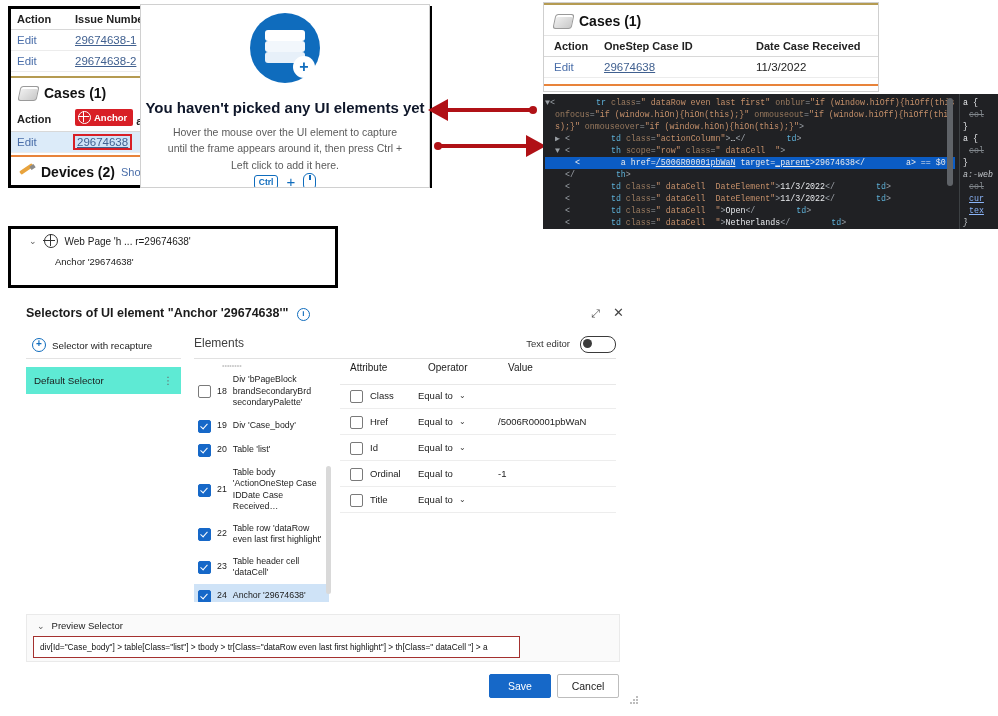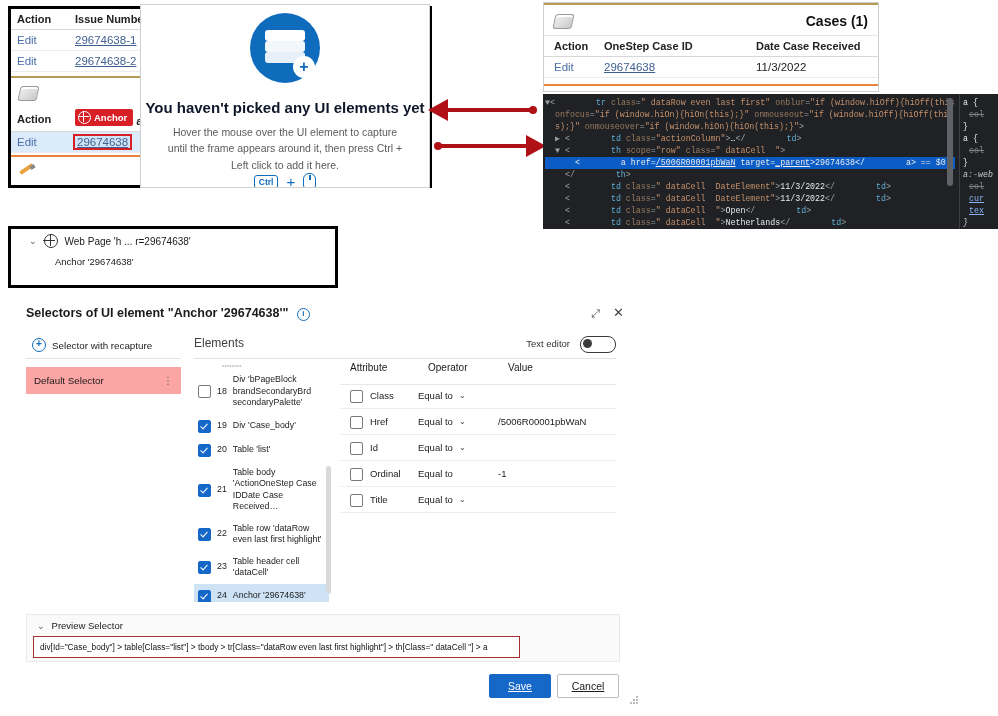--- a/index.html
+++ b/index.html
@@ -23,22 +23,22 @@
     padding:4px 6px;border-bottom:1px solid #d8d8d8;font-size:11px;
     white-space:nowrap;
   }
   .sf-td{
     padding:4px 6px;border-bottom:1px solid #ececec;font-size:11.5px;
     color:#222;white-space:nowrap;
   }
   .sf-link{color:#3f5f8f;text-decoration:underline;}
   .sf-edit{color:#4a6ea9;text-decoration:none;}
   .sec-head{
-    display:flex;align-items:center;gap:16px;
-    padding:7px 8px 5px 8px;font-size:14px;font-weight:bold;color:#111;justify-content:space-between;
+    display:flex;align-items:center;gap:6px;
+    padding:7px 8px 5px 8px;font-size:14px;font-weight:bold;color:#111;
   }
   .rule-gold{border-top:2px solid #b59b52;margin-top:4px;}
   .rule-orange{border-top:2px solid #e8833a;margin-top:2px;}
 
   .ic-case{
     width:17px;height:13px;background:linear-gradient(135deg,#f2f2f2,#c9c9c9);
     border:1px solid #9a9a9a;border-radius:3px;transform:skewX(-12deg);
     box-shadow:inset 0 2px 0 #fff;
   }
   .ic-pencil{
@@ -170,21 +170,21 @@
   .recap{
     display:flex;align-items:center;gap:6px;font-size:9.8px;color:#1b1b1b;
     padding:6px 6px;border-bottom:1px solid #e3e3e3;
   }
   .plus-circ{
     width:12px;height:12px;border:1.2px solid #0f6cbd;border-radius:50%;color:#0f6cbd;
     font-size:10px;line-height:10px;text-align:center;font-weight:bold;
   }
   .def-sel{
     display:flex;align-items:center;justify-content:space-between;
-    background:#fca5a5;padding:8px 8px;font-size:9.8px;color:#1b1b1b;margin-top:8px;
+    background:#5eead4;padding:8px 8px;font-size:9.8px;color:#1b1b1b;margin-top:8px;
   }
   .kebab{color:#666;font-size:10px;letter-spacing:0;line-height:6px;}
 
   .elems-label{position:absolute;left:186px;top:40px;font-size:12px;color:#404040;}
   .te-label{position:absolute;right:68px;top:42px;font-size:9.5px;color:#333;}
   .toggle{
     position:absolute;right:22px;top:40px;width:34px;height:15px;border-radius:8px;
     border:1.3px solid #3b3b3b;background:#fff;
   }
   .toggle .knob{position:absolute;left:2px;top:2px;width:9px;height:9px;border-radius:50%;background:#3b3b3b;}
@@ -229,21 +229,21 @@
   .pv-head{display:flex;align-items:center;gap:7px;font-size:9.5px;color:#1b1b1b;padding:5px 0 0 10px;}
   .pv-box{
     margin:5px 10px 0 6px;border:1.6px solid #a4312f;background:#fff;
     font-size:8.3px;color:#111;padding:5px 6px;white-space:nowrap;overflow:hidden;
     width:487px;box-sizing:border-box;
   }
 
   
   .btn{
     position:absolute;top:378px;height:24px;width:62px;border-radius:2px;
-    font-size:10.5px;display:flex;align-items:center;justify-content:center;box-sizing:border-box;text-decoration:underline;
+    font-size:10.5px;display:flex;align-items:center;justify-content:center;box-sizing:border-box;
   }
   #btn-save{left:481px;background:#1668c8;color:#fff;border:1px solid #1668c8;}
   #btn-cancel{left:549px;background:#fff;color:#1b1b1b;border:1px solid #bdbdbd;}
   .grip{position:absolute;left:622px;top:400px;width:8px;height:8px;}
   .grip i{position:absolute;width:1.6px;height:1.6px;background:#bdbdbd;display:block;}
 </style>
 </head>
 <body>
 
 <div class="abs" id="sf-left">

